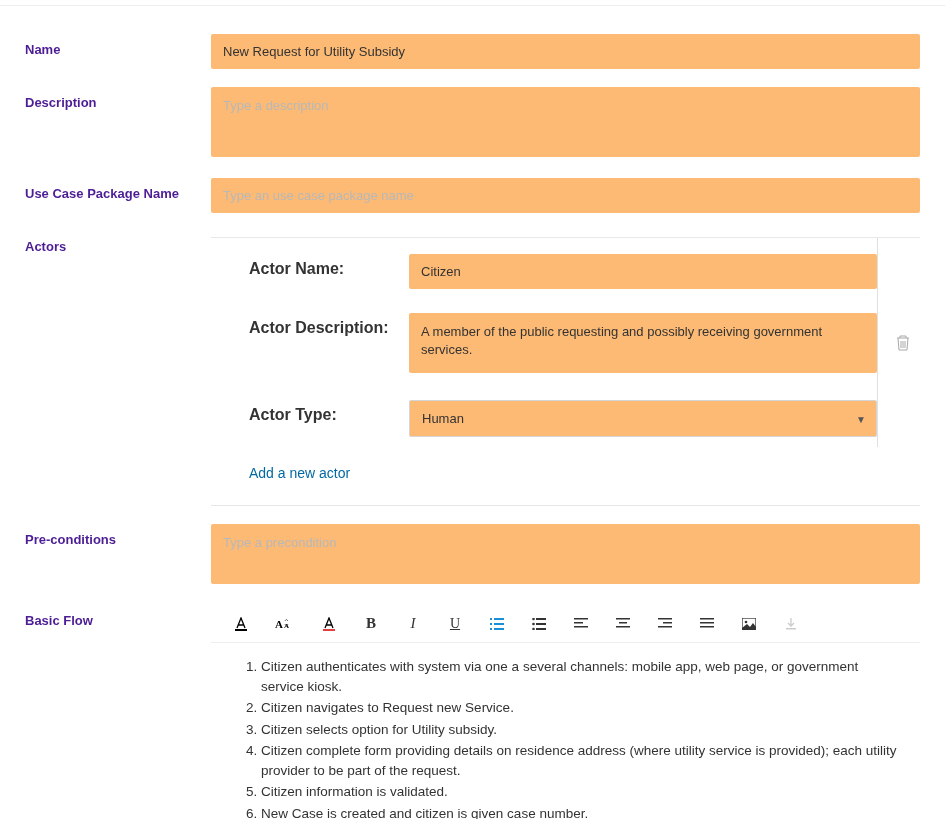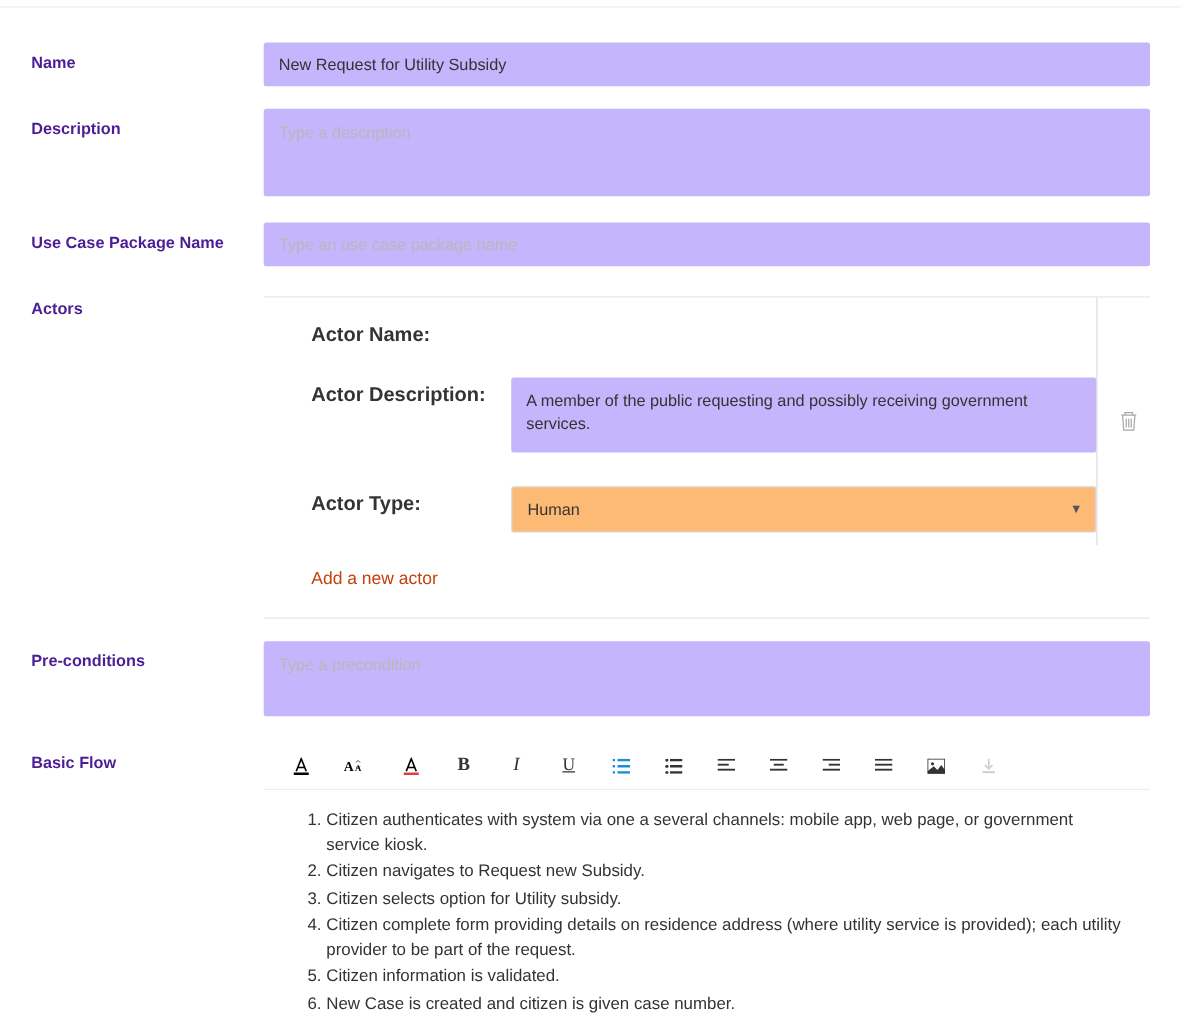--- a/index.html
+++ b/index.html
@@ -16,21 +16,21 @@
     width: 186px;
     flex-shrink: 0;
     font-weight: 600;
     font-size: 13px;
     color: #4c1d95;
     padding-top: 8px;
   }
   .field-col { flex: 1; }
   .input, .textarea {
     width: 100%;
-    background: #c4b5fd;
+    background: #fdba74;
     border: none;
     padding: 10px 12px;
     font-size: 13px;
     font-family: inherit;
     color: #333;
     border-radius: 2px;
   }
   .textarea { min-height: 70px; resize: none; line-height: 1.4; }
   .textarea.small { min-height: 60px; }
   .input::placeholder, .textarea::placeholder { color: #b8b8b8; }
@@ -50,21 +50,21 @@
     position: relative;
     border: 1px solid #d5d5d5;
     background: #fdba74;
     border-radius: 2px;
   }
   .select-val { padding: 10px 12px; font-size:13px; }
   .caret { position:absolute; right:10px; top:50%; transform:translateY(-50%); font-size:10px; color:#555; }
   .trash-col { width:34px; display:flex; align-items:center; justify-content:center; flex-shrink:0;}
   .trash-icon { color: #a8a8a8; cursor:pointer; }
   .trash-icon svg { width:16px; height:18px; display:block; }
-  .add-link { color:#c2410c; font-size:14px; padding: 0 0 10px 38px; cursor:pointer; display:inline-block; margin-top: 18px; margin-bottom: 8px;}
+  .add-link { color:#0369a1; font-size:14px; padding: 0 0 10px 38px; cursor:pointer; display:inline-block; margin-top: 18px; margin-bottom: 8px;}
   
   .toolbar {
     display:flex;
     align-items:center;
     gap: 26px;
     padding: 10px 22px 10px 22px;
     border-bottom: 1px solid #eee;
   }
   .tb-btn { font-size: 13px; color:#333; cursor:pointer; display:inline-flex; align-items:center; justify-content:center; min-width:16px; }
   .tb-btn svg { display:block; }
@@ -108,20 +108,23 @@
   </div>
 
   <div class="row" style="margin-bottom:0">
     <div class="label-col">Actors</div>
     <div class="field-col actors-content">
       <hr class="hr-sep">
       <div class="actor-group-wrap">
         <div class="actor-group">
           <div class="actor-row">
             <div class="actor-label">Actor Name:</div>
+            <div class="actor-field">
+              <input class="input" value="Citizen" style="">
+            </div>
           </div>
           <div class="actor-row">
             <div class="actor-label">Actor Description:</div>
             <div class="actor-field">
               <textarea class="textarea small" style="">A member of the public requesting and possibly receiving government services.</textarea>
             </div>
           </div>
           <div class="actor-row" style="margin-bottom:10px">
             <div class="actor-label">Actor Type:</div>
             <div class="actor-field">
@@ -236,21 +239,21 @@
         <span class="tb-btn disabled">
           <svg width="14" height="14">
               <path d="M7 1 V9 M4 6 L7 9 L10 6" stroke="#ccc" stroke-width="1.3" fill="none"></path>
               <rect x="2" y="11" width="10" height="1.5" fill="#ccc"></rect>
             </svg>
         </span>
       </div>
       <div class="rte-area">
         <ol id="flow-list">
             <li>Citizen authenticates with system via one a several channels: mobile app, web page, or government service kiosk.</li>
-            <li>Citizen navigates to Request new Subsidy.</li>
+            <li>Citizen navigates to Request new Service.</li>
             <li>Citizen selects option for Utility subsidy.</li>
             <li>Citizen complete form providing details on residence address (where utility service is provided); each utility provider to be part of the request.</li>
             <li>Citizen information is validated.</li>
             <li>New Case is created and citizen is given case number.</li>
           </ol>
 
       </div>
     </div>
   </div>
 

